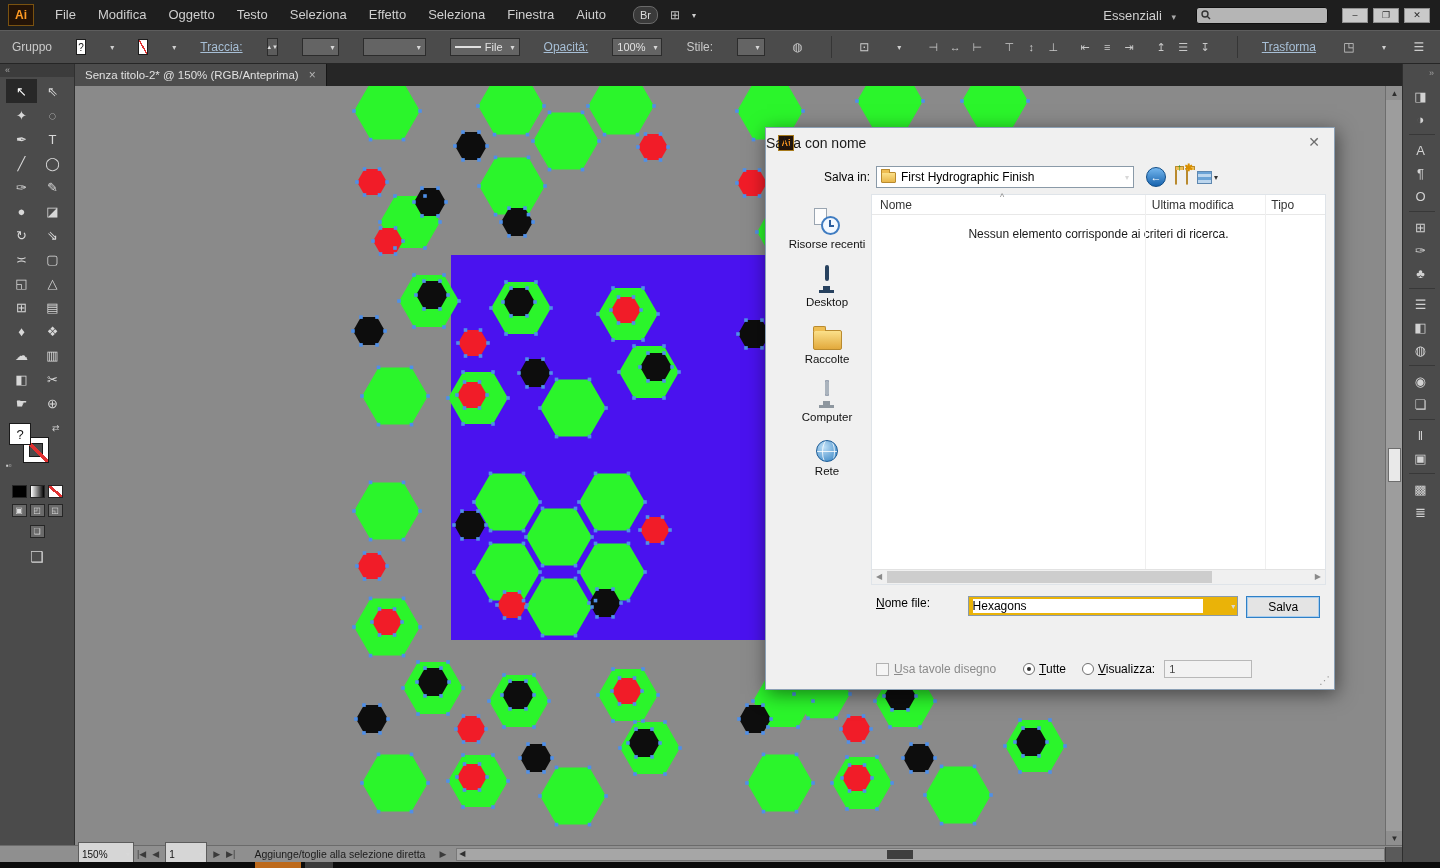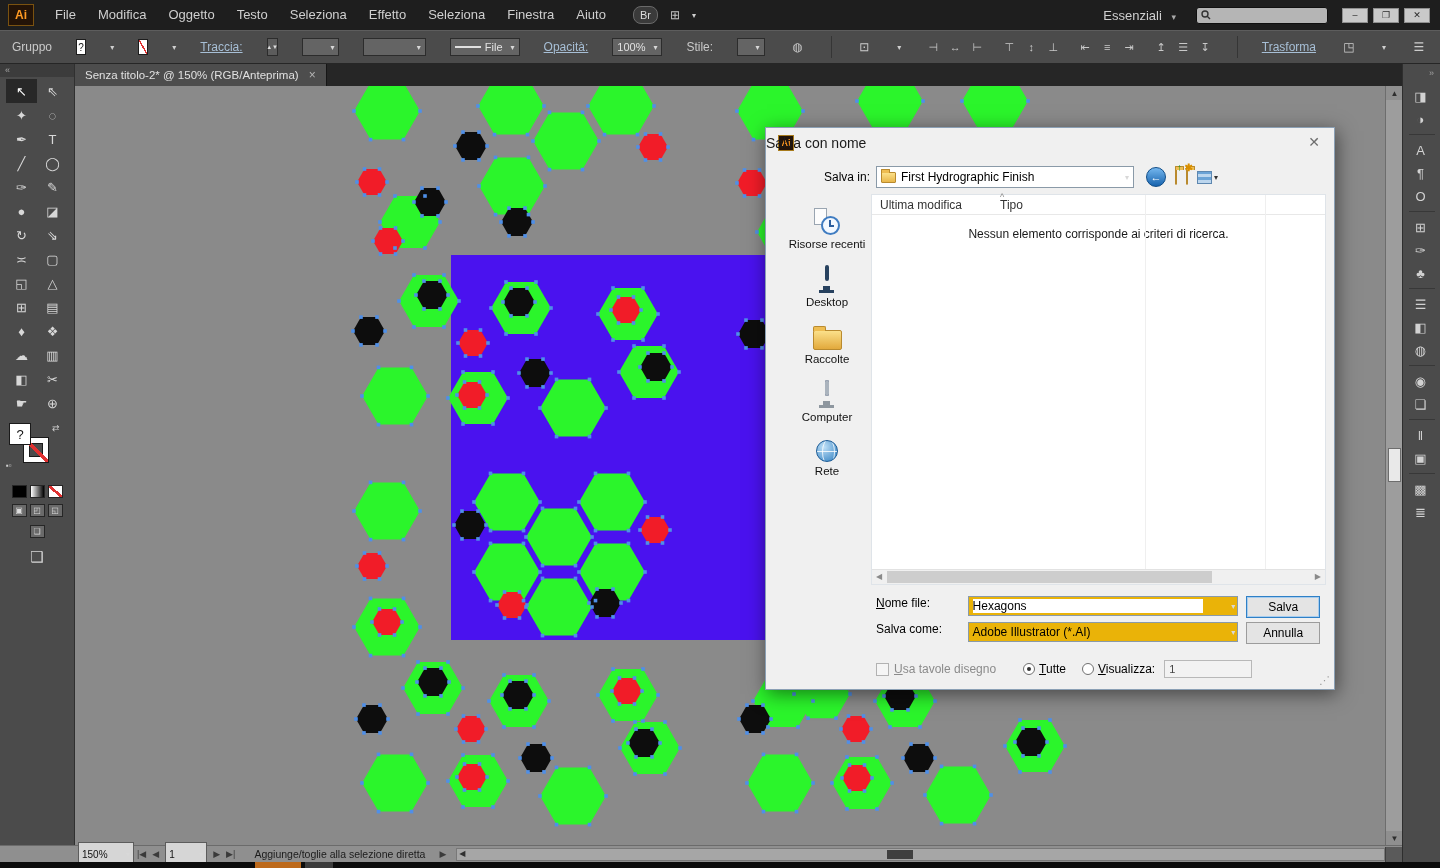--- a/index.html
+++ b/index.html
@@ -1008,46 +1008,40 @@
     </div>
     <div class="place">
       <span class="icon-globe"></span>
       <span>Rete</span>
     </div>
   </div>
 
   <div id="file-list">
     <div id="list-header">
       <span id="sort-indicator">^</span>
+      <span class="col-h" id="col-nome">Nome</span>
       <span class="col-h" id="col-modifica">Ultima modifica</span>
       <span class="col-h" id="col-tipo">Tipo</span>
     </div>
     <div class="col-line" id="line1"></div>
     <div class="col-line" id="line2"></div>
     <div id="empty-msg">Nessun elemento corrisponde ai criteri di ricerca.</div>
     <div id="list-hscroll">
       <span class="ls-arrow" id="ls-left">◀</span>
       <div id="ls-thumb"></div>
       <span class="ls-arrow" id="ls-right">▶</span>
     </div>
   </div>
 
   <div class="field-row" id="row-filename">
     <span class="field-label mn">Nome file:</span>
     <div class="dlg-combo combo-arrow">
       <input type="text" value="Hexagons" style="">
     </div>
     <div class="dlg-btn" id="btn-salva">Salva</div>
-  </div>
-  <div class="field-row" id="row-filetype">
-    <span class="field-label">Salva come:</span>
-    <div class="dlg-combo combo-arrow">
-      <span>Adobe Illustrator (*.AI)</span>
-    </div>
-    <div class="dlg-btn">Annulla</div>
   </div>
 
   <div id="options-row">
     <span id="chk-artboards"></span>
     <span id="lbl-artboards" class="mn">Usa tavole disegno</span>
     <span class="radio checked" id="radio-tutte"></span>
     <span class="mn">Tutte</span>
     <span class="radio" id="radio-intervallo"></span>
     <span class="mn">Visualizza:</span>
     <input id="range-input" type="text" value="1" style="">

